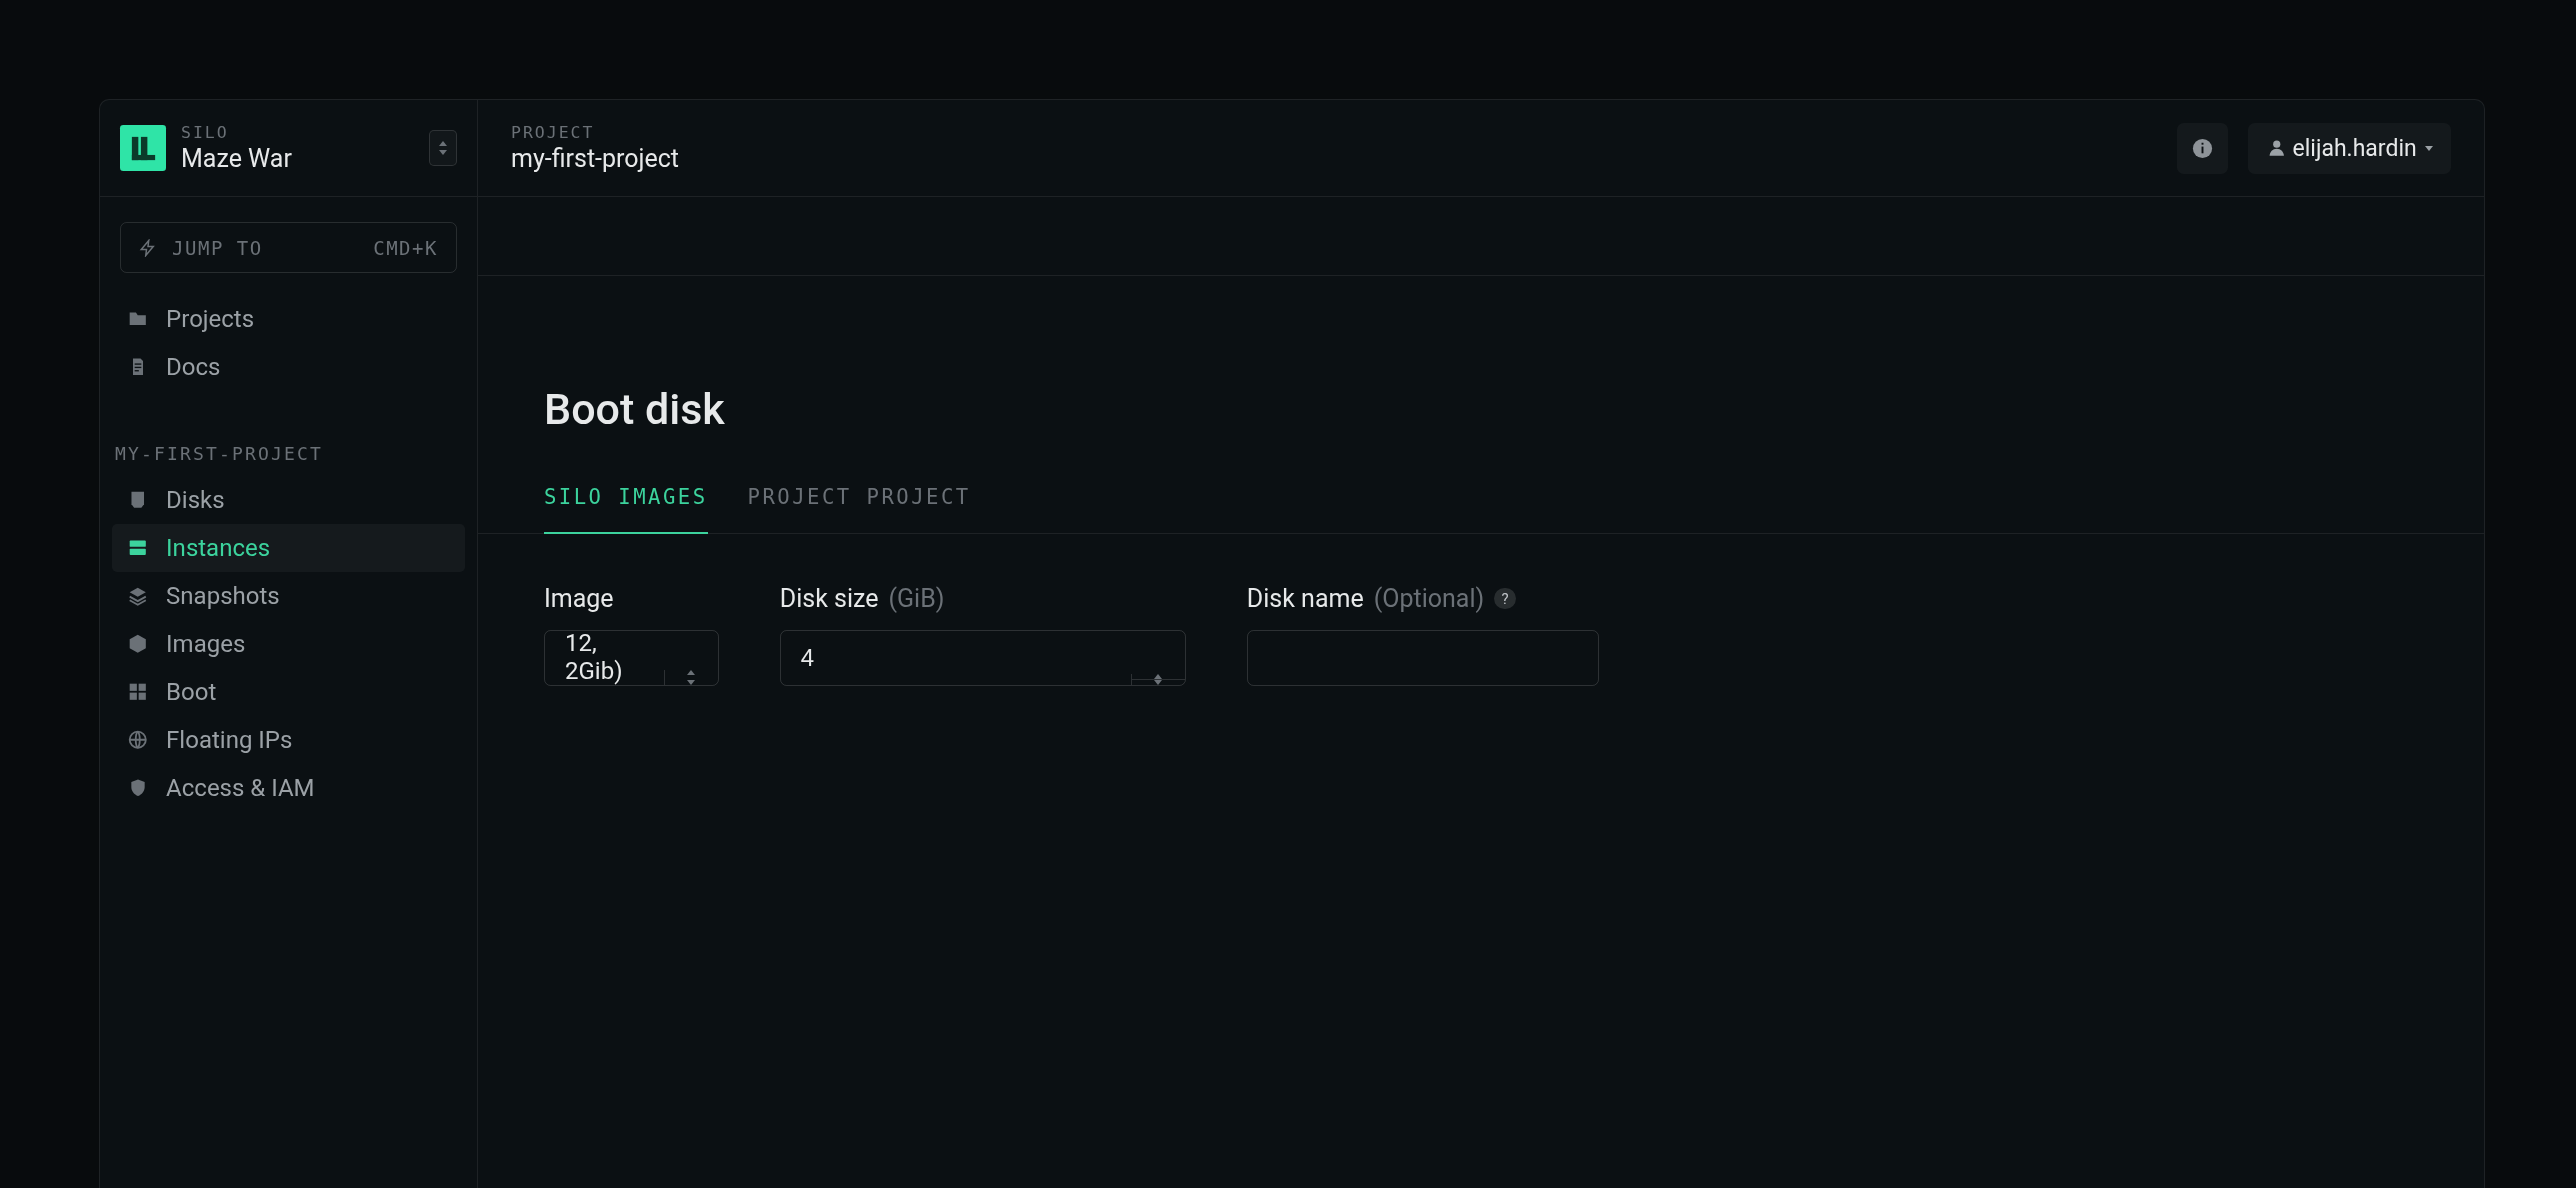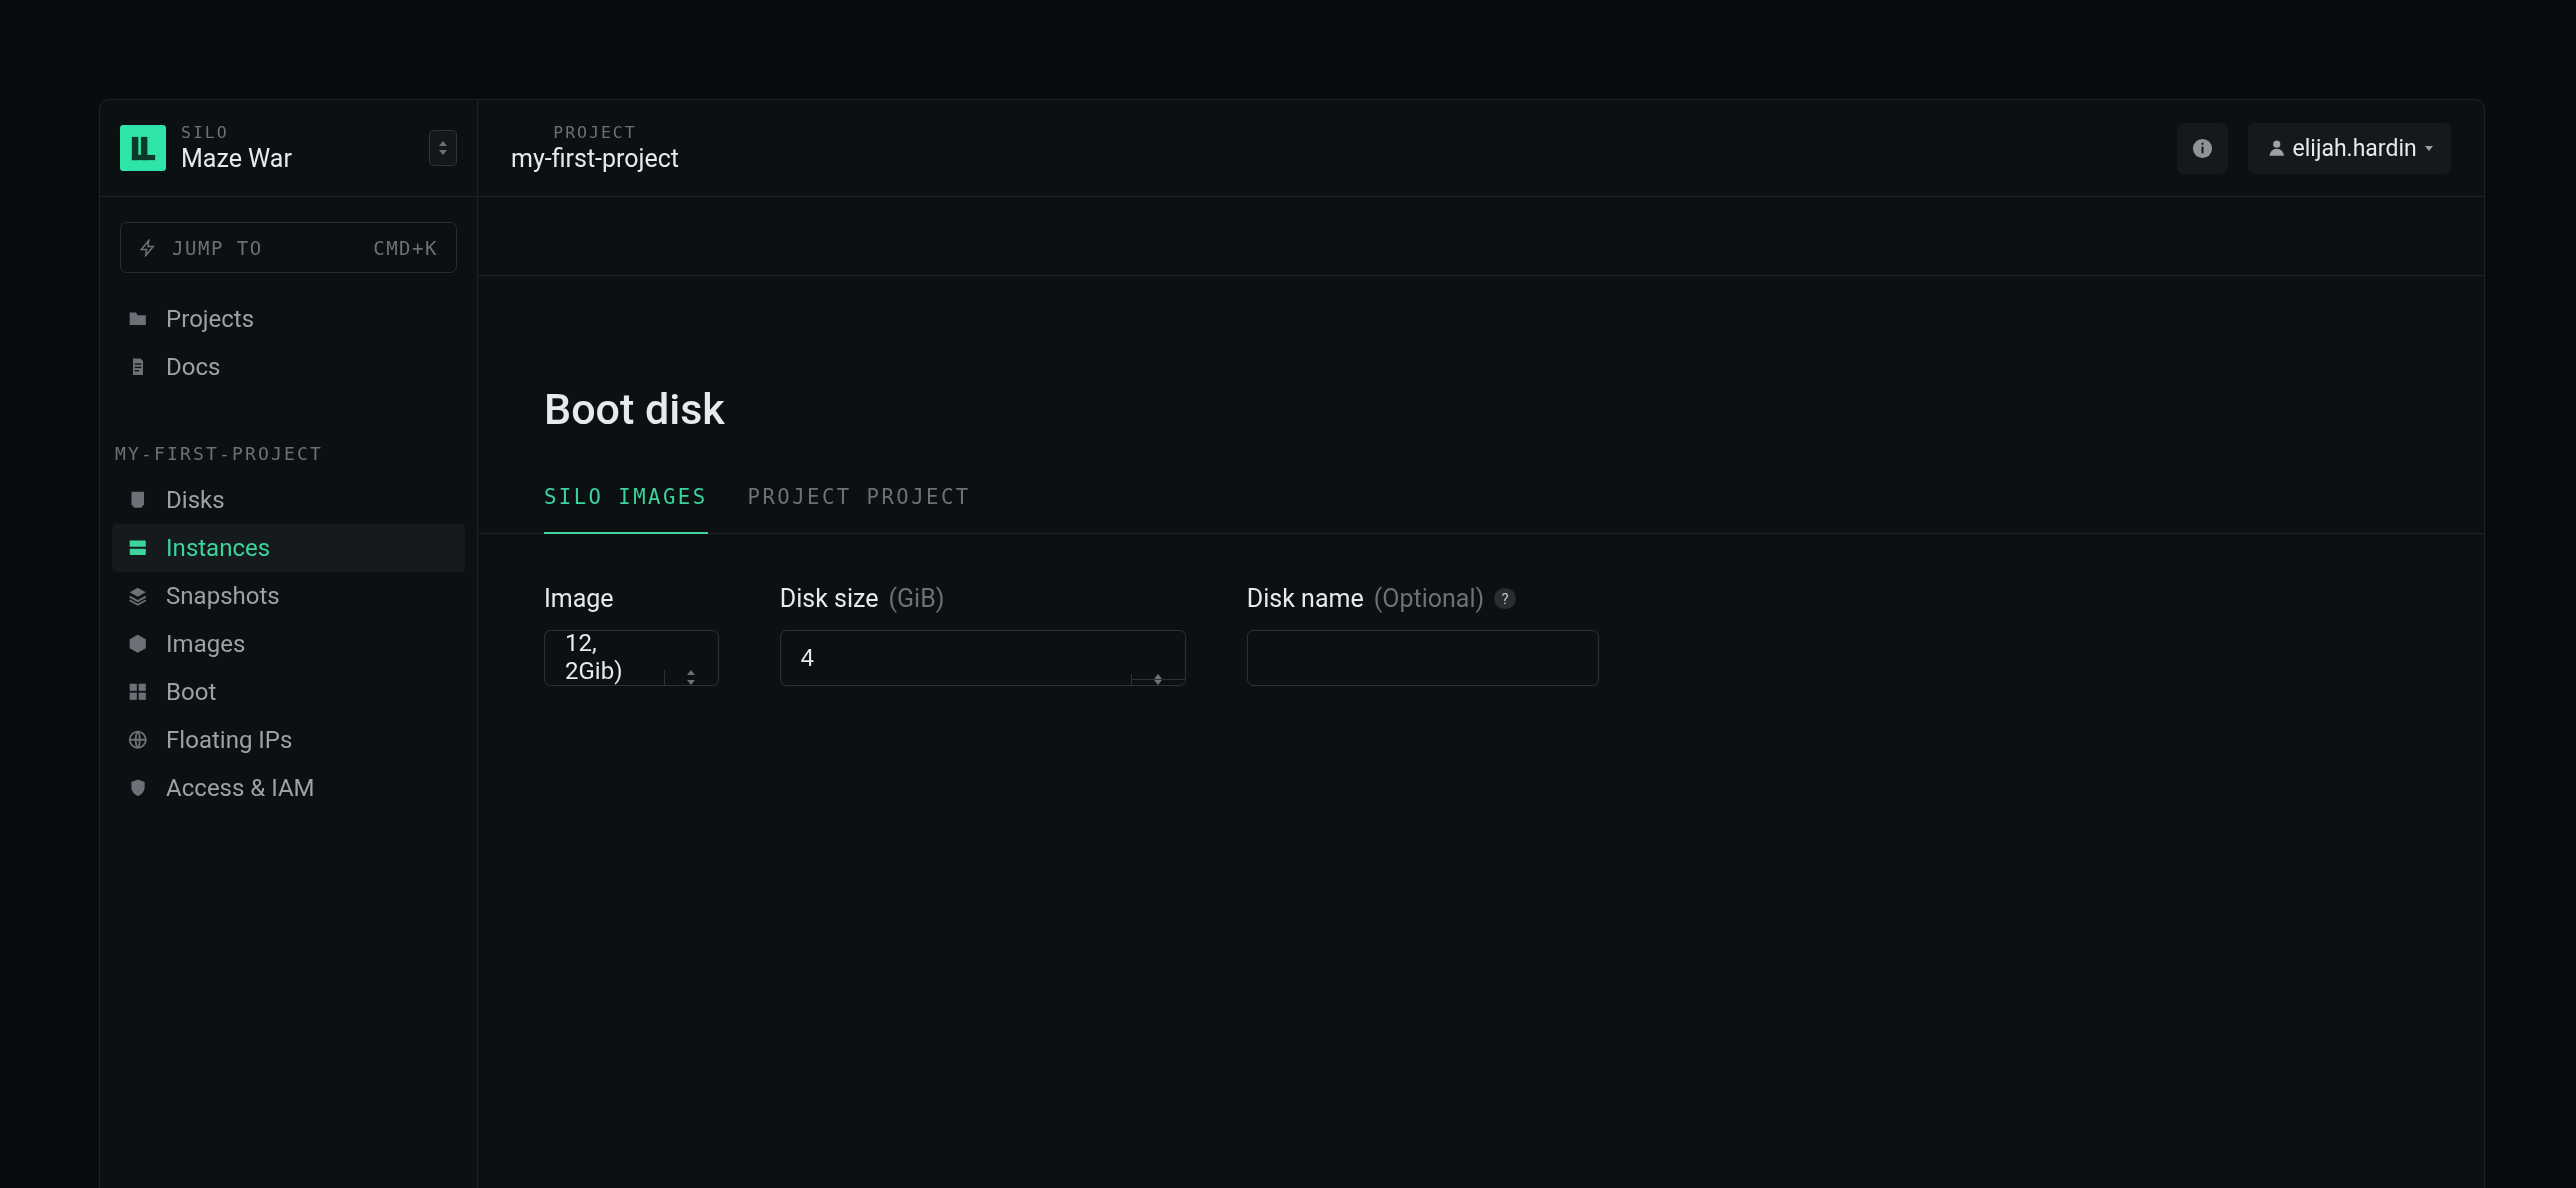--- a/index.html
+++ b/index.html
@@ -118,21 +118,21 @@
   
   .main { flex:1; display:flex; flex-direction:column; min-width:0; }
   .topbar {
     height: 97px;
     border-bottom: 0.8px solid var(--border);
     display:flex; align-items:center;
     padding: 0 33px 0 33px;
     gap: 20px;
   }
   .crumb { display:flex; flex-direction:column; gap:1.7px; }
-  .crumb-label { font-size:16.5px; color: var(--text-muted); letter-spacing:0.12em;text-align:center; }
+  .crumb-label { font-size:16.5px; color: var(--text-muted); letter-spacing:0.12em; }
   .crumb-value { font-size:25px; color: var(--text-primary); }
   .topbar-spacer { flex:1; }
   .icon-chip {
     width: 51px; height: 51px; border-radius:6.6px;
     background: rgba(255,255,255,0.04);
     display:flex; align-items:center; justify-content:center;
     color: var(--text-secondary); cursor:pointer;
   }
   .user-chip {
     height:51px; border-radius:6.6px;

